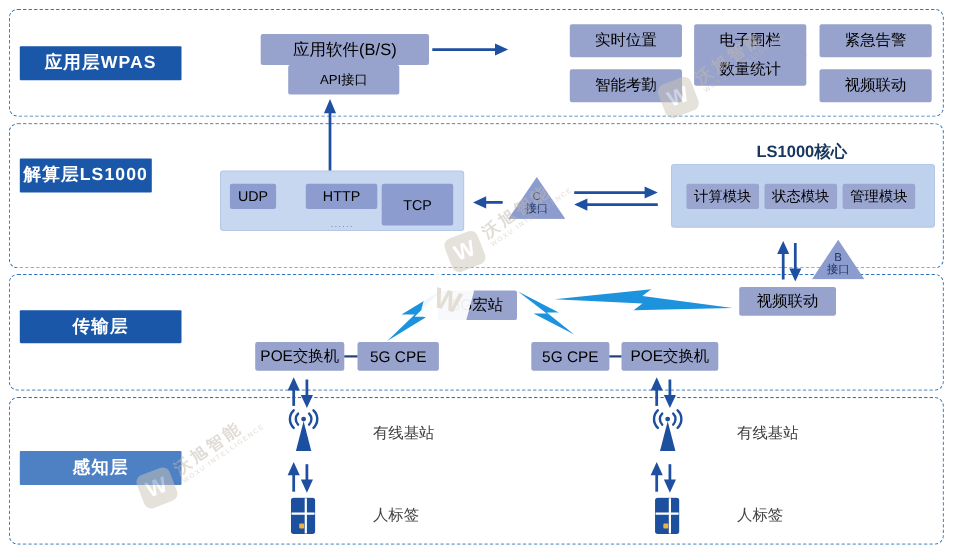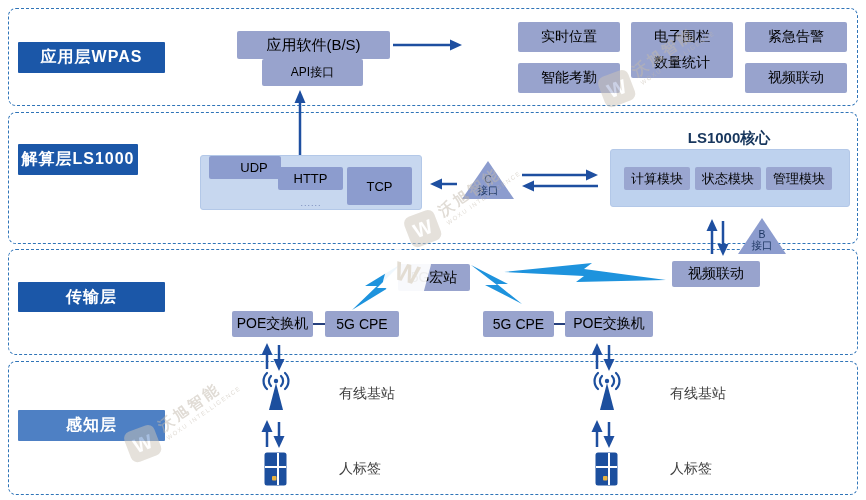--- a/index.html
+++ b/index.html
@@ -76,21 +76,21 @@
   <div class="chip" style="left:262px;top:59px;width:101px;height:27px;font-size:12px;">API接口</div>
 
   <div class="chip" style="left:518px;top:22px;width:102px;height:30px;">实时位置</div>
   <div class="chip" style="left:631px;top:22px;width:102px;height:30px;">电子围栏</div>
   <div class="chip" style="left:745px;top:22px;width:102px;height:30px;">紧急告警</div>
   <div class="chip" style="left:518px;top:63px;width:102px;height:30px;">智能考勤</div>
   <div class="chip" style="left:631px;top:48px;width:102px;height:30px;">数量统计</div>
   <div class="chip" style="left:745px;top:63px;width:102px;height:30px;">视频联动</div>
 
   <div class="panel" style="left:200px;top:155px;width:220px;height:53px;">
-    <div class="chip" style="left:8px;top:0;width:54px;height:23px;padding-left:18px;">UDP</div>
+    <div class="chip" style="left:8px;top:11px;width:42px;height:23px;">UDP</div>
     <div class="chip" style="left:77px;top:11px;width:65px;height:23px;">HTTP</div>
     <div class="chip" style="left:146px;top:11px;width:65px;height:38px;">TCP</div>
     <div class="ellipsis">......</div>
   </div>
 
   <div class="tri" style="left:462px;top:161px;width:52px;height:38px;">
     <div>C</div>
     <div>接口</div>
   </div>
 

